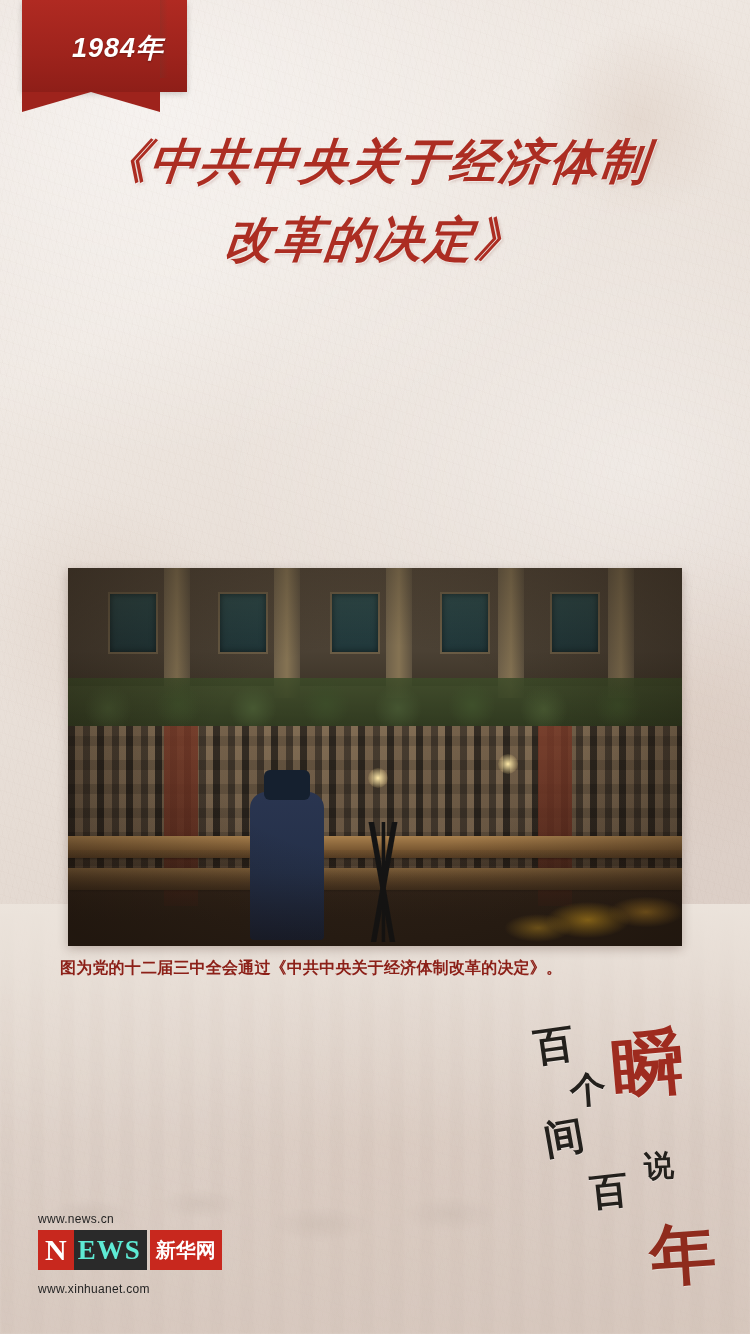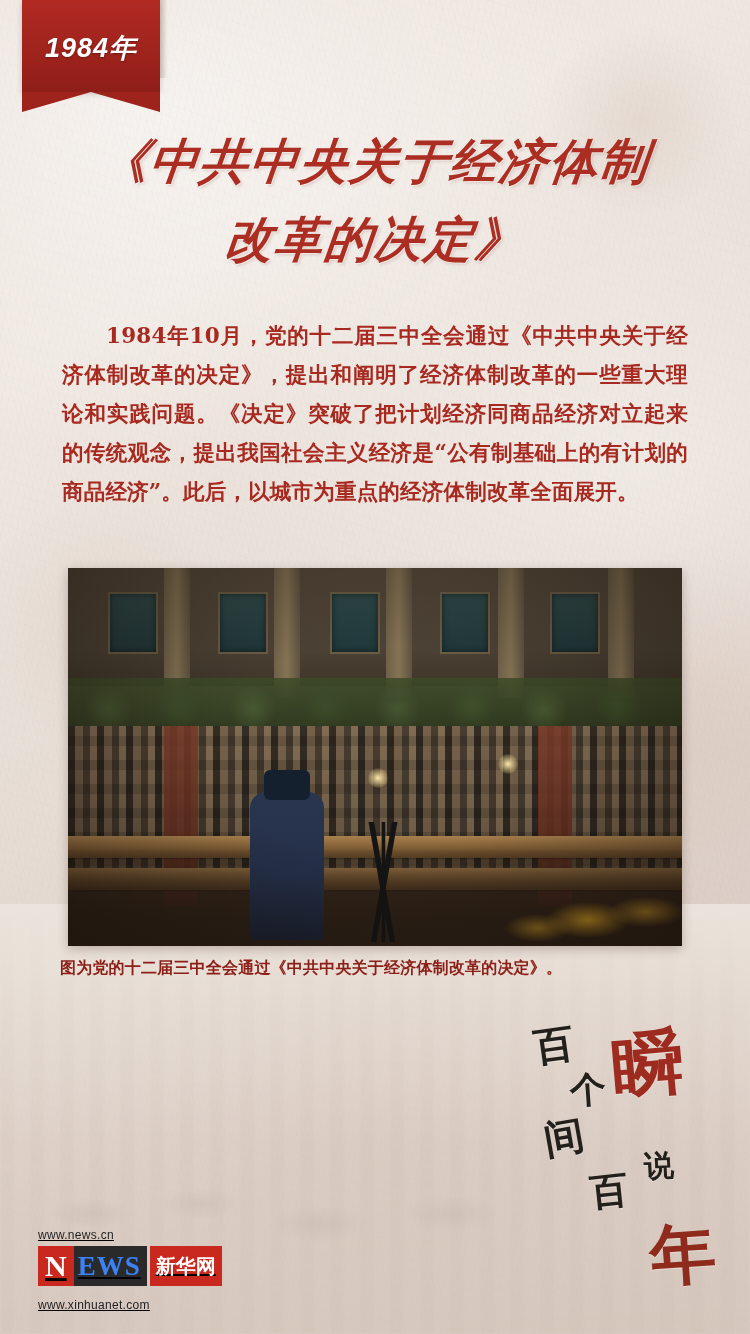--- a/index.html
+++ b/index.html
@@ -73,20 +73,21 @@
 
   
   .year-ribbon {
     position: absolute;
     left: 22px;
     top: 0;
     width: 138px;
     height: 92px;
     background: linear-gradient(180deg, #b02a22 0%, #9e231c 60%, #8e1e18 100%);
     box-shadow: 0 2px 6px rgba(0,0,0,0.18);
+    padding-left: 27px;
   }
   .year-ribbon::after {
     content: "";
     position: absolute;
     left: 0;
     bottom: -20px;
     width: 0;
     height: 0;
     border-left: 69px solid #9e231c;
     border-right: 69px solid #9e231c;
@@ -329,23 +330,22 @@
   .cal-3 { left: 18px;  top: 110px; font-size: 40px; transform: rotate(-10deg); }
   .cal-4 { left: 64px;  top: 166px; font-size: 38px; transform: rotate(-6deg); }
   .cal-5 { left: 118px; top: 146px; font-size: 30px; transform: rotate(-3deg); }
   .cal-6 { left: 86px;  top: 16px;  font-size: 72px; color: #9e2b1f; transform: rotate(-5deg); }
   .cal-7 { left: 124px; top: 210px; font-size: 66px; color: #8f2b1d; transform: rotate(-4deg); }
 
   
   .logo-block {
     position: absolute;
     left: 38px;
-    bottom: 22px;
+    bottom: 38px;
     width: 190px;
-    text-decoration: underline;
   }
   .logo-url-top, .logo-url-bottom {
     font-family: "Liberation Sans", sans-serif;
     font-size: 12px;
     color: #1f1f1f;
     letter-spacing: .3px;
   }
   .logo-url-top { margin-bottom: 4px; }
   .logo-url-bottom { margin-top: 12px; }
   .logo-row {
@@ -357,21 +357,21 @@
     background: #c8281e;
     color: #fff;
     font-family: "Liberation Serif", serif;
     font-weight: bold;
     font-size: 30px;
     line-height: 40px;
     padding: 0 7px;
   }
   .logo-ews {
     background: #2a2a2a;
-    color: #3b82f6;
+    color: #5eead4;
     font-family: "Liberation Serif", serif;
     font-weight: bold;
     font-size: 27px;
     line-height: 40px;
     padding: 0 6px 0 4px;
     letter-spacing: 1px;
   }
   .logo-cn {
     background: #c8281e;
     color: #fff;
@@ -398,21 +398,20 @@
   <div class="year-ribbon">
     <span class="year-text">1984年</span>
   </div>
   <div class="ribbon-shadow"></div>
 
   <div class="title-block">
     <span class="title-line">《中共中央关于经济体制</span>
     <span class="title-line">改革的决定》</span>
   </div>
 
-  <div class="body-text"><span class="indent"></span><span>1984年10月，党的十二届三中全会通过《中共中央关于经济体制改革的决定》，提出和阐明了经济体制改革的一些重大理论和实践问题。《决定》突破了把计划经济同商品经济对立起来的传统观念，提出我国社会主义经济是“公有制基础上的有计划的商品经济”。此后，以城市为重点的经济体制改革全面展开。</span></div>
 
   <div class="photo-frame">
     <div class="photo">
       <div class="ph-wall"></div>
       <div class="ph-panel" style="left:40px;"></div>
       <div class="ph-panel" style="left:150px;"></div>
       <div class="ph-panel" style="left:262px;"></div>
       <div class="ph-panel" style="left:372px;"></div>
       <div class="ph-panel" style="left:482px;"></div>
       <div class="ph-col" style="left:96px;"></div>

